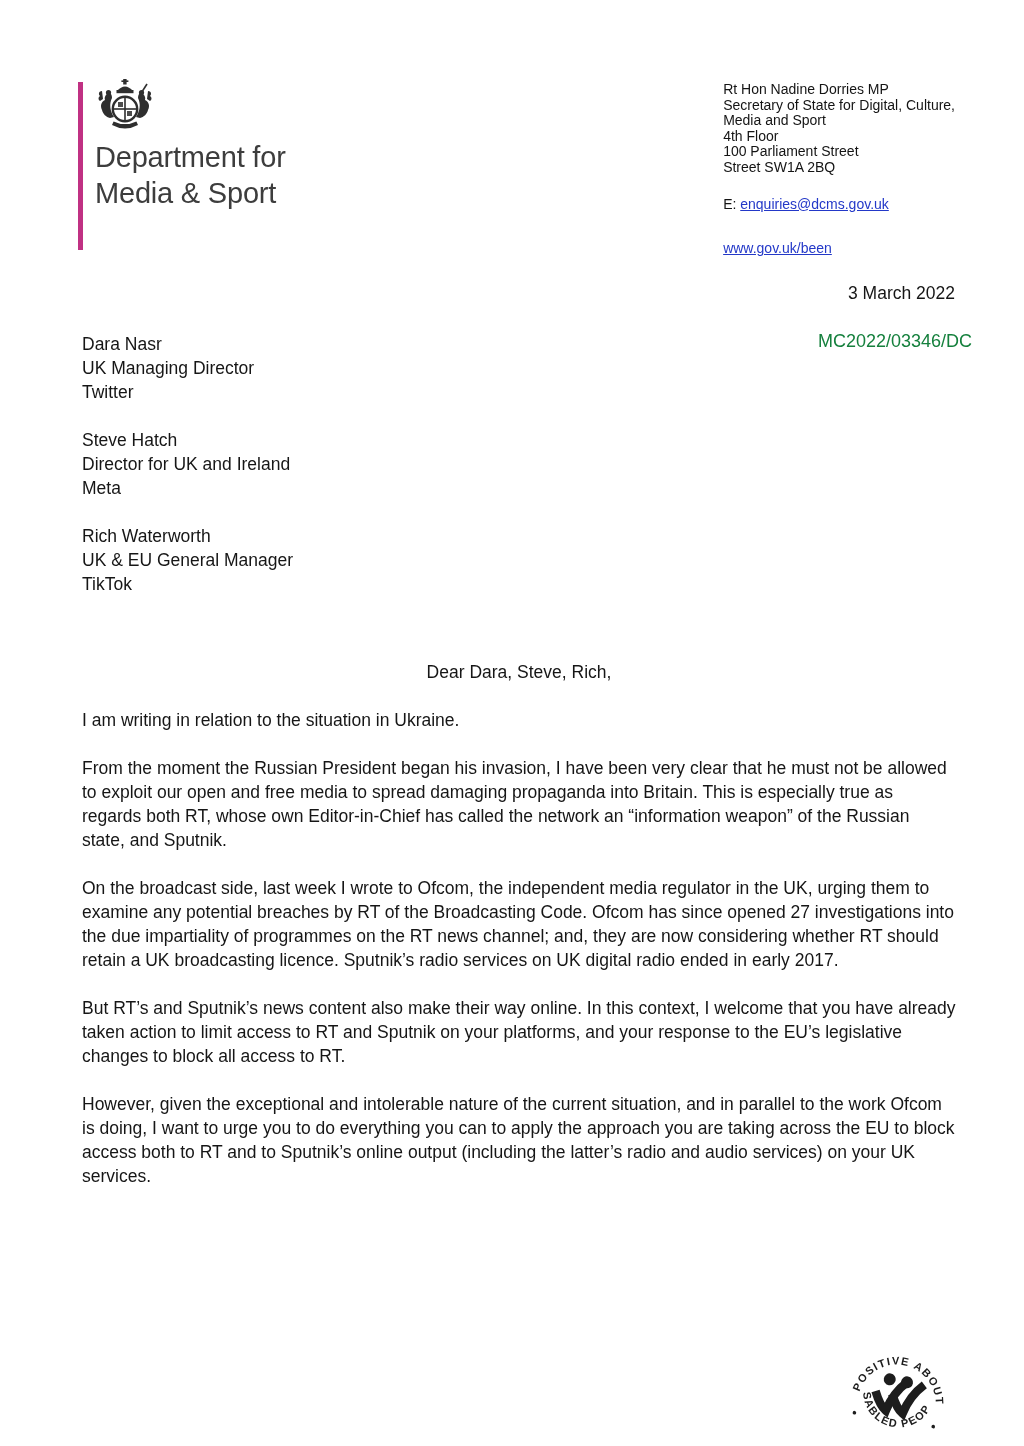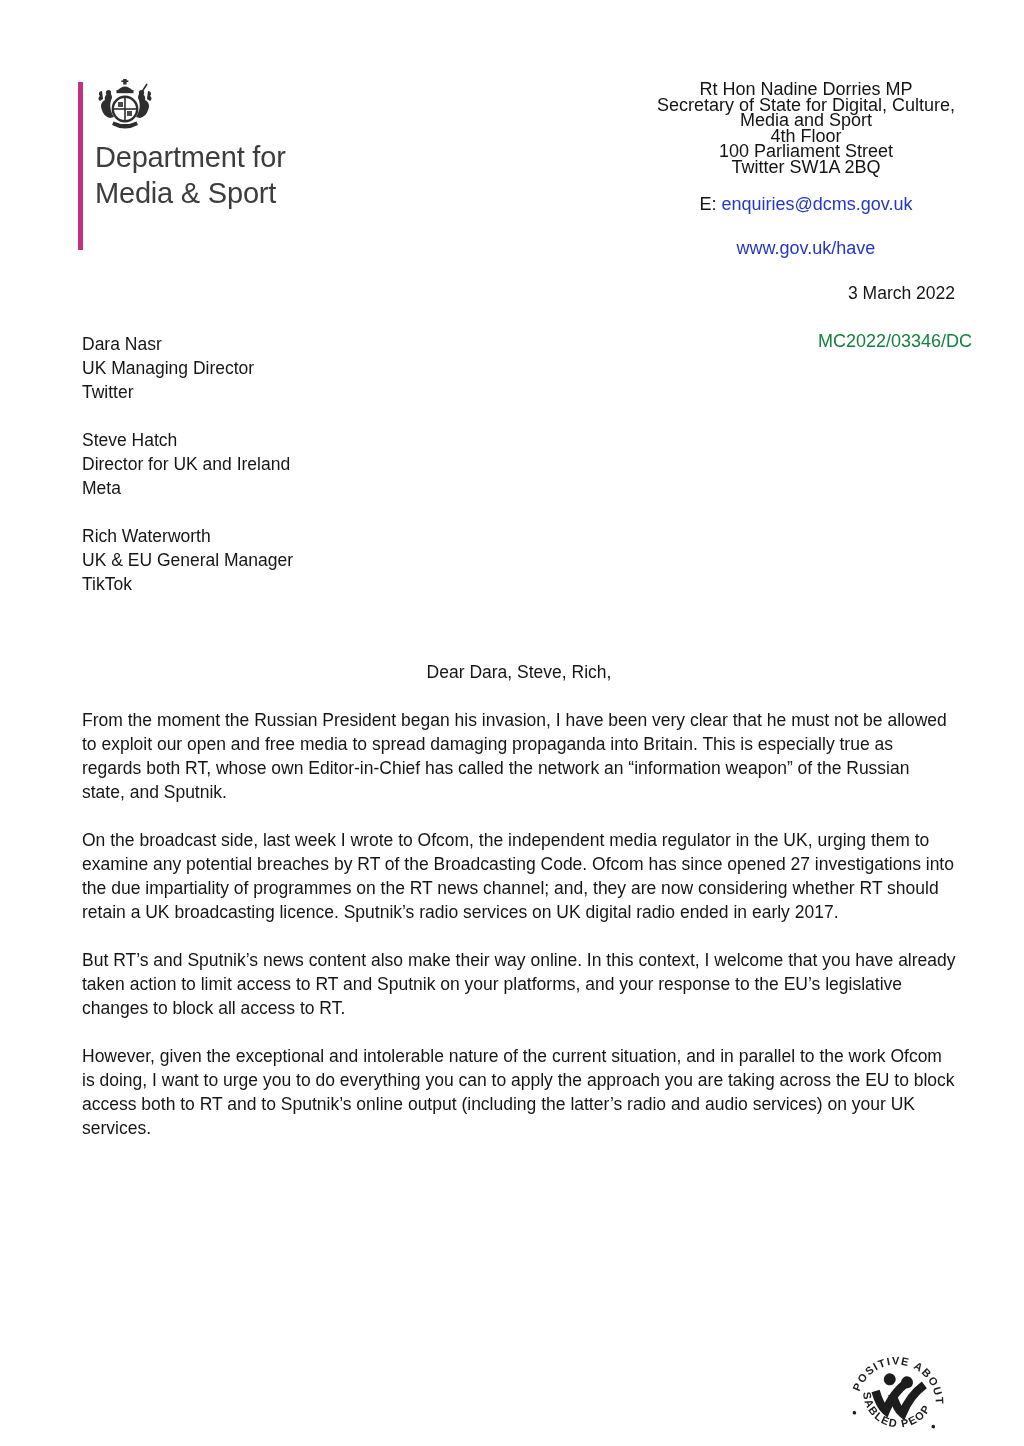--- a/index.html
+++ b/index.html
@@ -10,26 +10,26 @@
   }
   
   .brand-bar { position:absolute; left:78px; top:82px; width:5px; height:168px; }
   .crest { position:absolute; left:93px; top:78px; width:64px; height:60px; }
   .dept-name {
     position:absolute; left:95px; top:140px;
     font-size:29px; line-height:35.5px; color:#3d3d3d; letter-spacing:-0.2px;
     white-space:nowrap;
   }
   .contact {
-    position:absolute; top:82px; right:69px; text-align:center;
-    font-size:18px; line-height:15.6px; color:#141414;
+    position:absolute; top:82px; right:69px; text-align:left;
+    font-size:14px; line-height:15.6px; color:#141414;
   }
   .contact .gap-sm { height:21px; }
   .contact .gap-lg { height:29px; }
-  .link { color:#2338c8; cursor:pointer;margin-top:44px; }
+  .link { color:#2338c8; text-decoration:underline; cursor:pointer;margin-top:44px; }
   .date-line { position:absolute; right:69px; top:283px; font-size:17.5px; color:#161616; }
   .doc-ref  { position:absolute; right:52px; top:331px; font-size:18px; color:#15803d; }
   
   .letter {
     position:absolute; left:82px; top:332px; width:874px;
     font-size:17.5px; line-height:24px; color:#161616;
   }
   .recipient { margin:0 0 24px 0; }
   .recipient div { white-space:nowrap; }
   .salutation { margin-top:64px;text-align:center; }
@@ -74,29 +74,29 @@
     <div>Department for</div>
     <div>Media &amp; Sport</div>
   </div>
 
   <div class="contact">
     <div>Rt Hon Nadine Dorries MP</div>
     <div>Secretary of State for Digital, Culture,</div>
     <div>Media and Sport</div>
     <div>4th Floor</div>
     <div>100 Parliament Street</div>
-    <div>Twitter SW1A 2BQ</div>
+    <div>Street SW1A 2BQ</div>
     <div class="gap-sm"></div>
     <div>
       <span>E:</span>
       <a class="link">enquiries@dcms.gov.uk</a>
     </div>
     <div class="gap-lg"></div>
     <div>
-      <a class="link">www.gov.uk/have</a>
+      <a class="link">www.gov.uk/been</a>
     </div>
   </div>
 
   <div class="date-line">3 March 2022</div>
   <div class="doc-ref">MC2022/03346/DC</div>
 
   <div class="letter">
 
     <div class="recipient">
       <div>Dara Nasr</div>
@@ -111,20 +111,21 @@
     </div>
 
     <div class="recipient">
       <div>Rich Waterworth</div>
       <div>UK &amp; EU General Manager</div>
       <div>TikTok</div>
     </div>
 
     <div class="salutation">Dear Dara, Steve, Rich,</div>
 
+    <p class="para">I am writing in relation to the situation in Ukraine.</p>
     <p class="para">From the moment the Russian President began his invasion, I have been very clear that he must not be allowed to exploit our open and free media to spread damaging propaganda into Britain. This is especially true as regards both RT, whose own Editor-in-Chief has called the network an “information weapon” of the Russian state, and Sputnik.</p>
     <p class="para">On the broadcast side, last week I wrote to Ofcom, the independent media regulator in the UK, urging them to examine any potential breaches by RT of the Broadcasting Code. Ofcom has since opened 27 investigations into the due impartiality of programmes on the RT news channel; and, they are now considering whether RT should retain a UK broadcasting licence. Sputnik’s radio services on UK digital radio ended in early 2017.</p>
     <p class="para">But RT’s and Sputnik’s news content also make their way online. In this context, I welcome that you have already taken action to limit access to RT and Sputnik on your platforms, and your response to the EU’s legislative changes to block all access to RT.</p>
     <p class="para">However, given the exceptional and intolerable nature of the current situation, and in parallel to the work Ofcom is doing, I want to urge you to do everything you can to apply the approach you are taking across the EU to block access both to RT and to Sputnik’s online output (including the latter’s radio and audio services) on your UK services.</p>
   </div>
 
   <svg class="badge" viewBox="0 0 100 100" xmlns="http://www.w3.org/2000/svg">
     <defs>
       <path id="arcTop" d="M 13 70 A 39 39 0 1 1 87 70"></path>
       <path id="arcBottom" d="M 16 56 A 35.5 35.5 0 0 0 84 56"></path>

